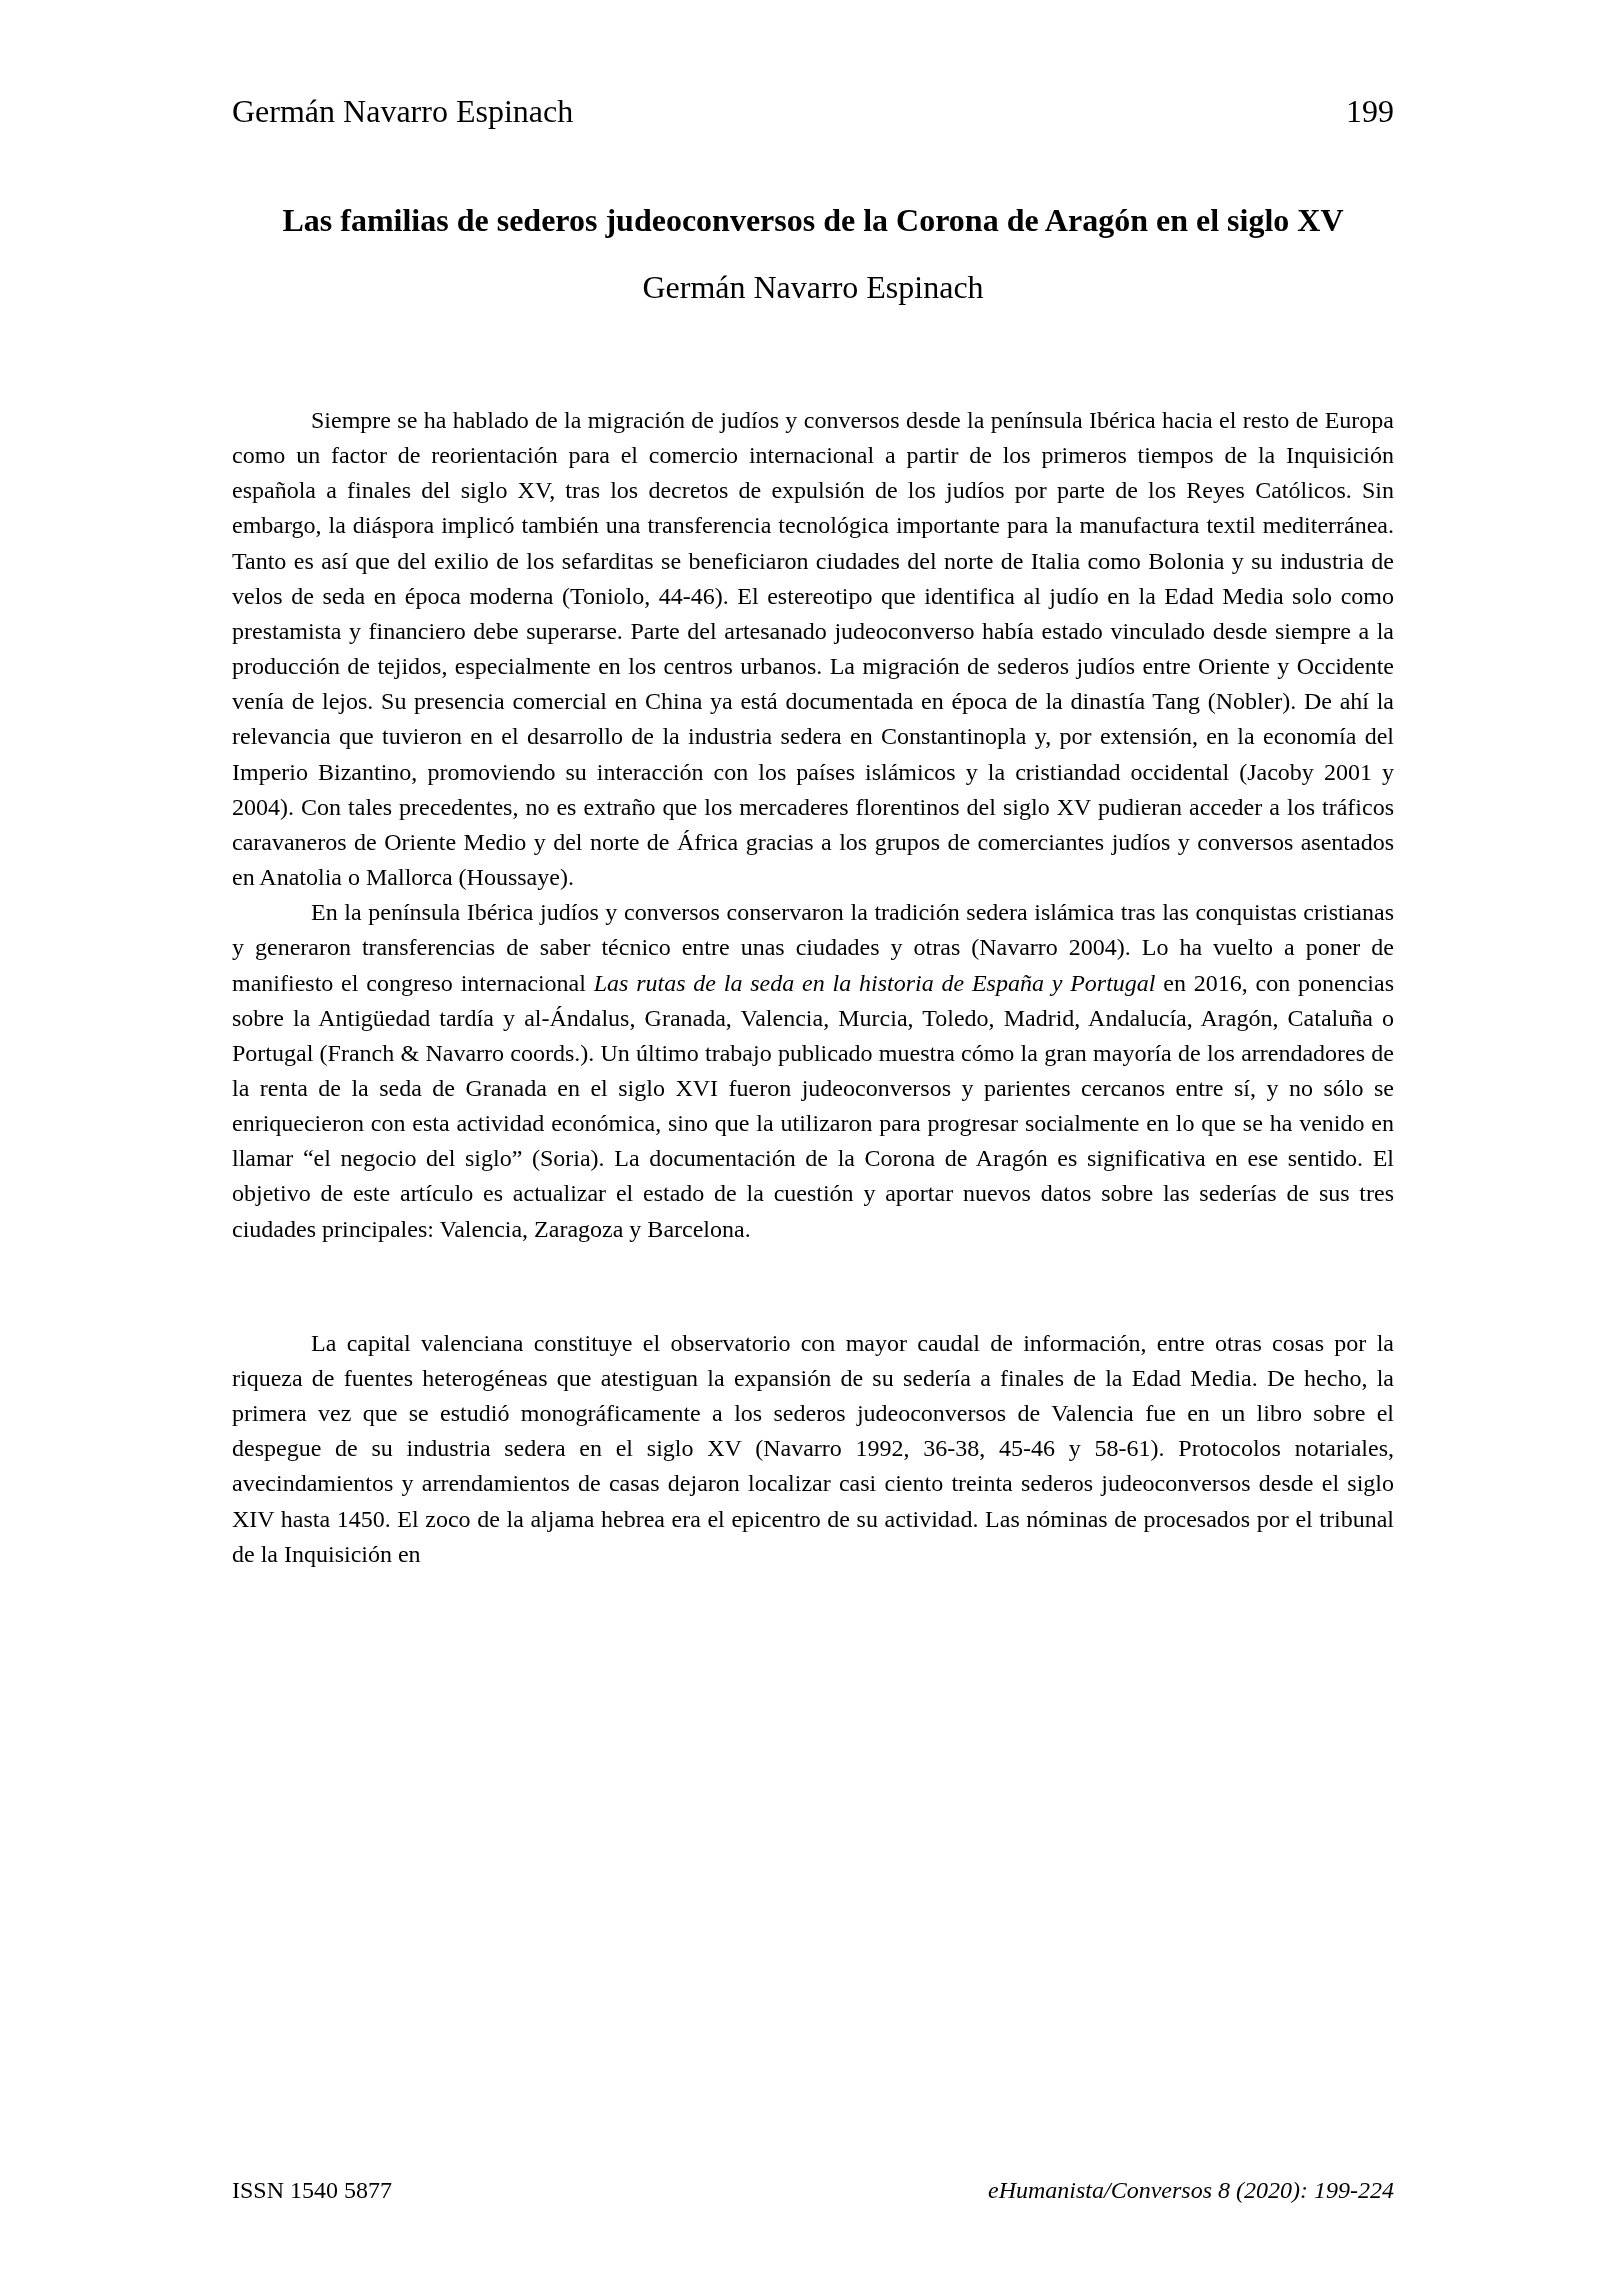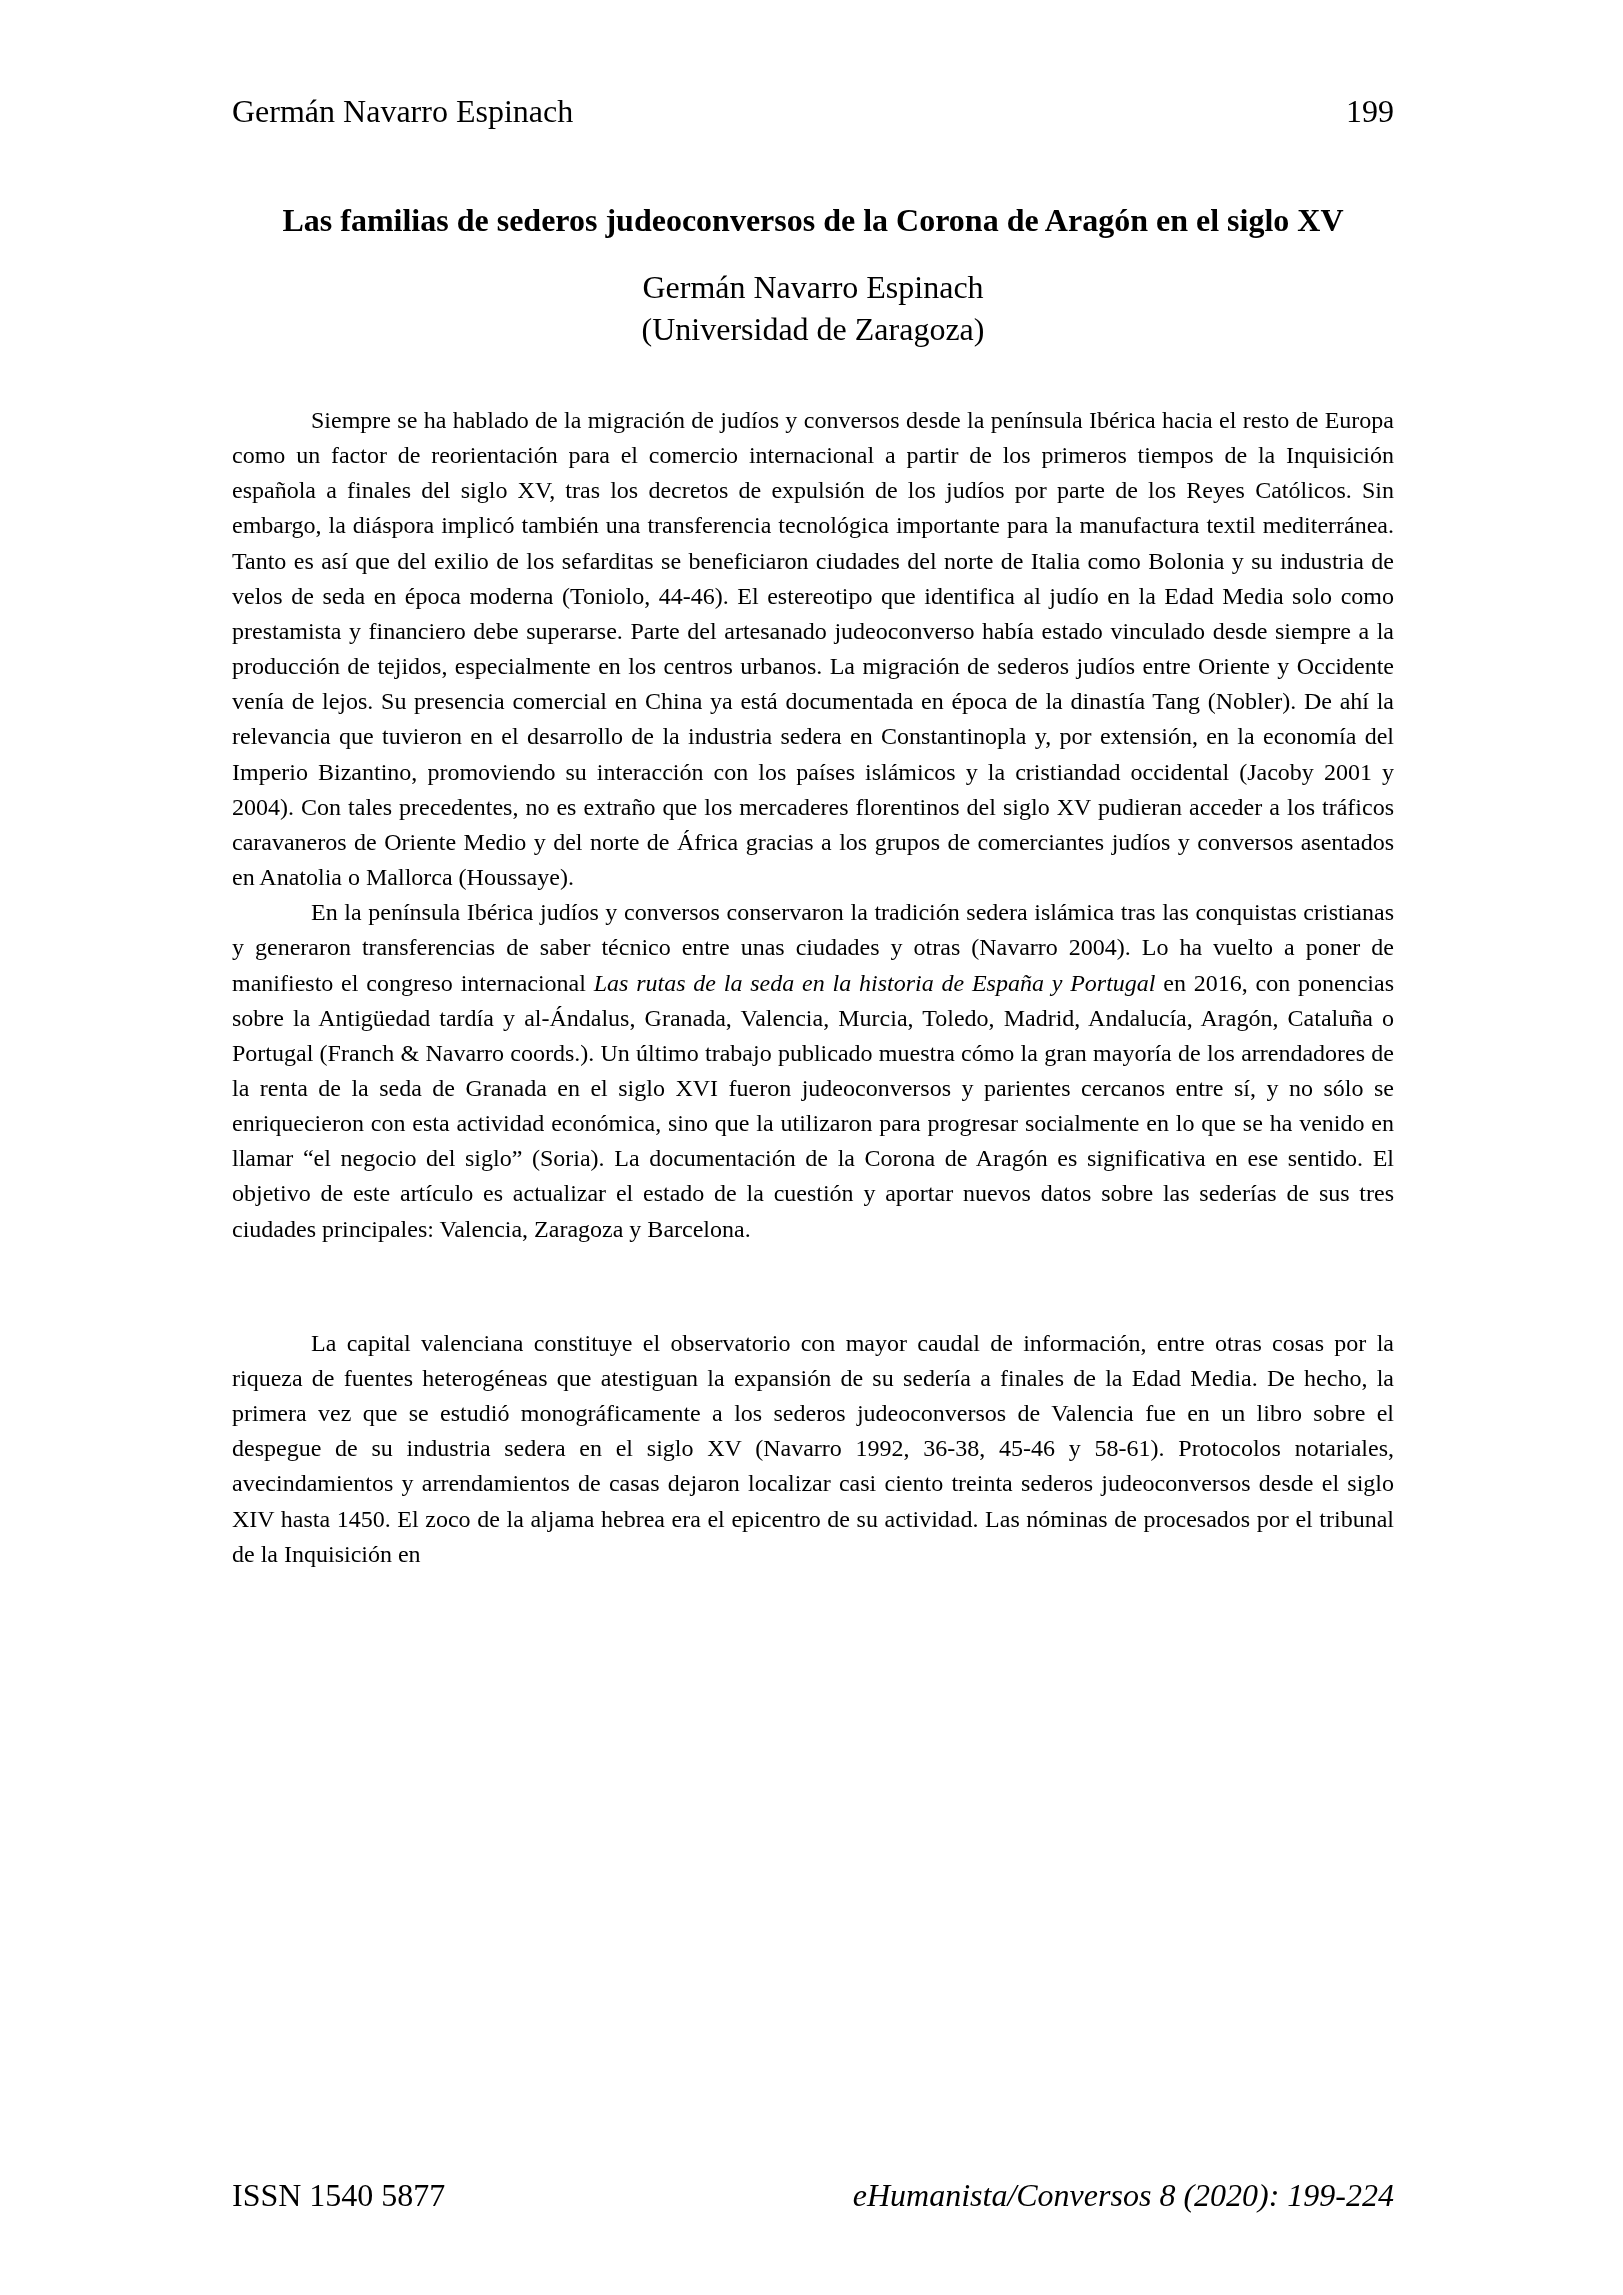--- a/index.html
+++ b/index.html
@@ -102,42 +102,41 @@
     height: 131px;
   }
   .footer-row {
     position: absolute;
     top: 13px;
     left: 0;
     width: 100%;
     display: flex;
     justify-content: space-between;
     align-items: center;
-    font-size: 32px;
+    font-size: 24px;
   }
   .footer-row .f-left { white-space: nowrap; }
   .footer-row .f-right { white-space: nowrap; font-style: italic; }
 </style>
 </head>
 <body>
 
 <div class="page">
 
   <div class="content">
 
     <div class="running-header">
       <span class="rh-left">Germán Navarro Espinach</span>
       <span class="rh-right">199</span>
     </div>
 
     <div class="doc-title">Las familias de sederos judeoconversos de la Corona de Aragón en el siglo XV</div>
 
     <div class="author-block">
       <div>Germán Navarro Espinach</div>
-      <div>(Universidad de Zaragoza)</div>
     </div>
 
     <div class="flow">
 
       <div class="gap-after-heading"></div>
 
       <p class="body-par">Siempre se ha hablado de la migración de judíos y conversos desde la península Ibérica hacia el resto de Europa como un factor de reorientación para el comercio internacional a partir de los primeros tiempos de la Inquisición española a finales del siglo XV, tras los decretos de expulsión de los judíos por parte de los Reyes Católicos. Sin embargo, la diáspora implicó también una transferencia tecnológica importante para la manufactura textil mediterránea. Tanto es así que del exilio de los sefarditas se beneficiaron ciudades del norte de Italia como Bolonia y su industria de velos de seda en época moderna (Toniolo, 44-46). El estereotipo que identifica al judío en la Edad Media solo como prestamista y financiero debe superarse. Parte del artesanado judeoconverso había estado vinculado desde siempre a la producción de tejidos, especialmente en los centros urbanos. La migración de sederos judíos entre Oriente y Occidente venía de lejos. Su presencia comercial en China ya está documentada en época de la dinastía Tang (Nobler). De ahí la relevancia que tuvieron en el desarrollo de la industria sedera en Constantinopla y, por extensión, en la economía del Imperio Bizantino, promoviendo su interacción con los países islámicos y la cristiandad occidental (Jacoby 2001 y 2004). Con tales precedentes, no es extraño que los mercaderes florentinos del siglo XV pudieran acceder a los tráficos caravaneros de Oriente Medio y del norte de África gracias a los grupos de comerciantes judíos y conversos asentados en Anatolia o Mallorca (Houssaye).</p>
 
       <p class="body-par cont"><span>En la península Ibérica judíos y conversos conservaron la tradición sedera islámica tras las conquistas cristianas y generaron transferencias de saber técnico entre unas ciudades y otras (Navarro 2004). Lo ha vuelto a poner de manifiesto el congreso internacional </span><i>Las rutas de la seda en la historia de España y Portugal</i><span> en 2016, con ponencias sobre la Antigüedad tardía y al-Ándalus, Granada, Valencia, Murcia, Toledo, Madrid, Andalucía, Aragón, Cataluña o Portugal (Franch &amp; Navarro coords.). Un último trabajo publicado muestra cómo la gran mayoría de los arrendadores de la renta de la seda de Granada en el siglo XVI fueron judeoconversos y parientes cercanos entre sí, y no sólo se enriquecieron con esta actividad económica, sino que la utilizaron para progresar socialmente en lo que se ha venido en llamar “el negocio del siglo” (Soria). La documentación de la Corona de Aragón es significativa en ese sentido. El objetivo de este artículo es actualizar el estado de la cuestión y aportar nuevos datos sobre las sederías de sus tres ciudades principales: Valencia, Zaragoza y Barcelona.</span></p>
 

